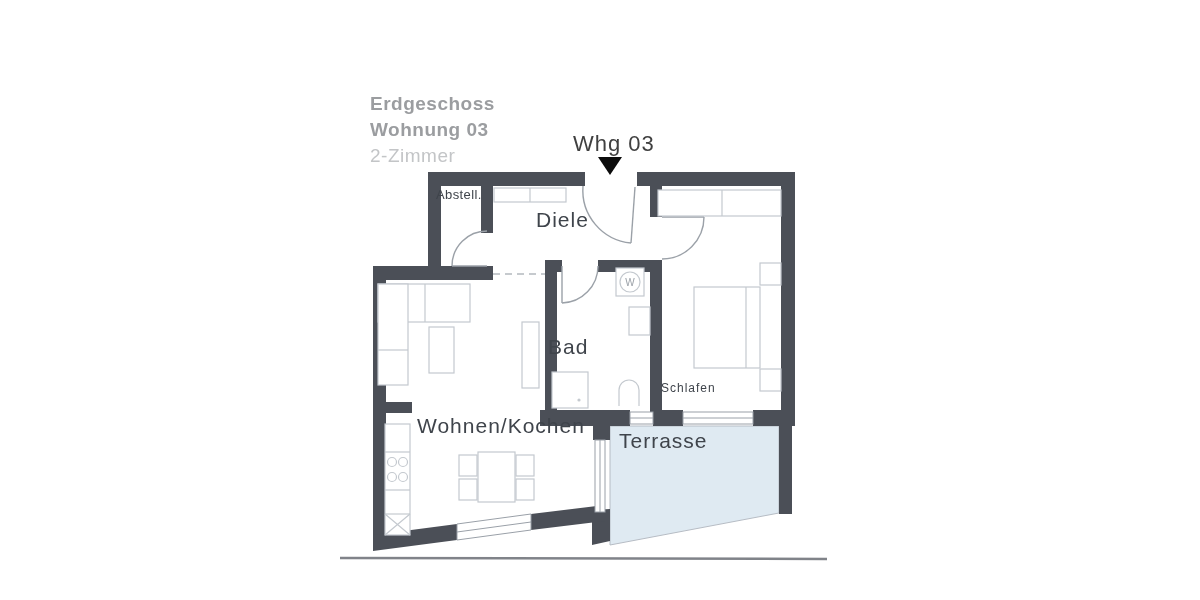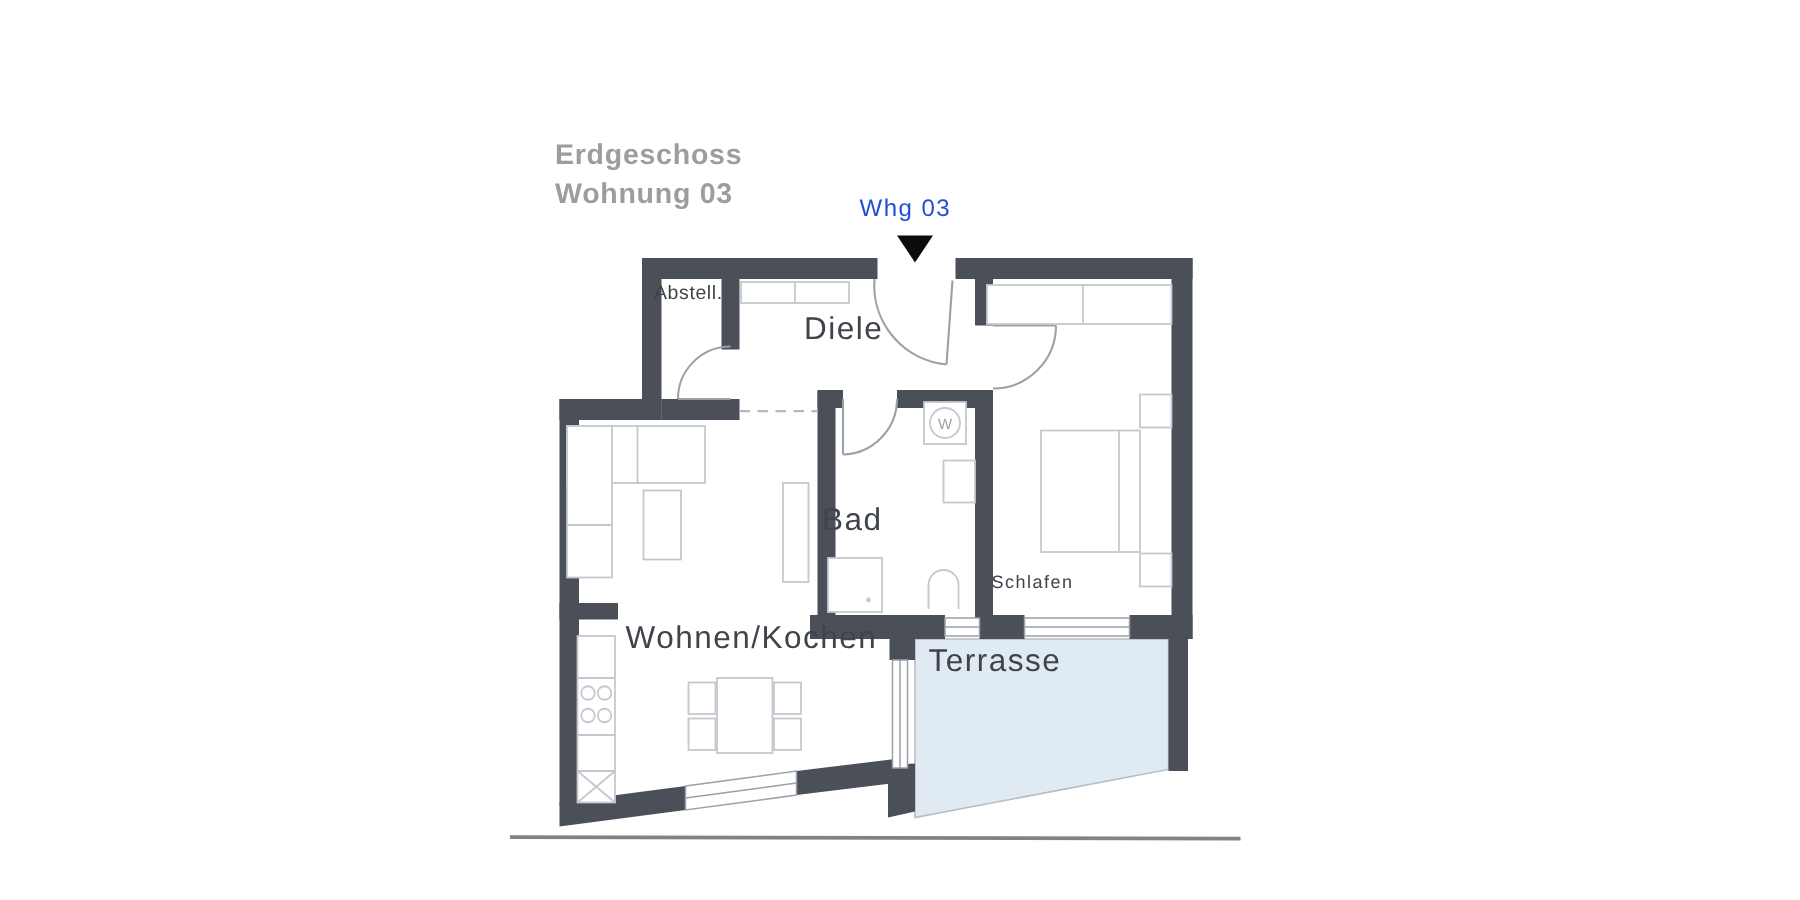--- a/index.html
+++ b/index.html
@@ -3,21 +3,21 @@
 <meta charset="utf-8">
 <style>
   html,body{margin:0;padding:0;background:#fff;}
   .canvas{
     position:relative;width:1200px;height:600px;background:#ffffff;
     font-family:"Liberation Sans", sans-serif;overflow:hidden;
   }
   .hdr{position:absolute;left:370px;top:46px;font-size:19px;line-height:26px;
        letter-spacing:.5px;color:#9b9da0;font-weight:700;margin-top:45px;}
   .hdr .muted{color:#c3c5c7;font-weight:400;}
-  .whg-label{position:absolute;left:573px;top:131px;font-size:16px;color:#1d4ed8;
+  .whg-label{position:absolute;left:573px;top:131px;font-size:22px;color:#404040;
        letter-spacing:1px;}
   .entry-triangle{position:absolute;left:598px;top:157px;width:0;height:0;
        border-left:12px solid transparent;border-right:12px solid transparent;
        border-top:18px solid #0c0c0c;}
   .room-label{position:absolute;color:#3f444b;letter-spacing:1px;font-size:21px;white-space:nowrap;}
   .room-label.small{font-size:13px;letter-spacing:.4px;}
   svg{position:absolute;left:0;top:0;}
   .wall{fill:#4b4f57;stroke:none;}
   .thin{stroke:#9ba1a8;stroke-width:1.4;fill:none;}
   .furn{stroke:#c4c9cf;stroke-width:1.2;fill:#ffffff;}
@@ -26,20 +26,21 @@
   .winline{stroke:#9aa0a8;stroke-width:1;fill:none;}
 </style>
 </head>
 <body>
 
 <div class="canvas">
 
   <div class="hdr">
     <div>Erdgeschoss</div>
     <div>Wohnung 03</div>
+    <div class="muted">2-Zimmer</div>
   </div>
 
   <div class="whg-label">Whg 03</div>
   <div class="entry-triangle"></div>
 
   <svg width="1200" height="600" viewBox="0 0 1200 600">
 
     <polygon points="610,426 779,426 779,513 610,545" fill="#dfeaf2" stroke="#b6bcc4" stroke-width="1"></polygon>
 
     <g>

